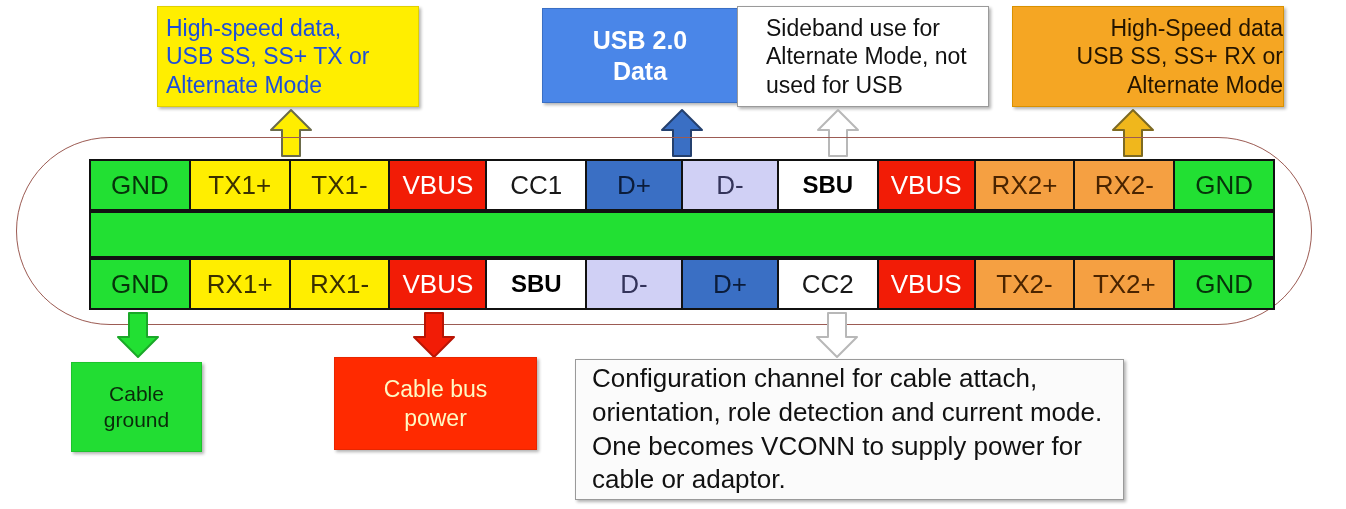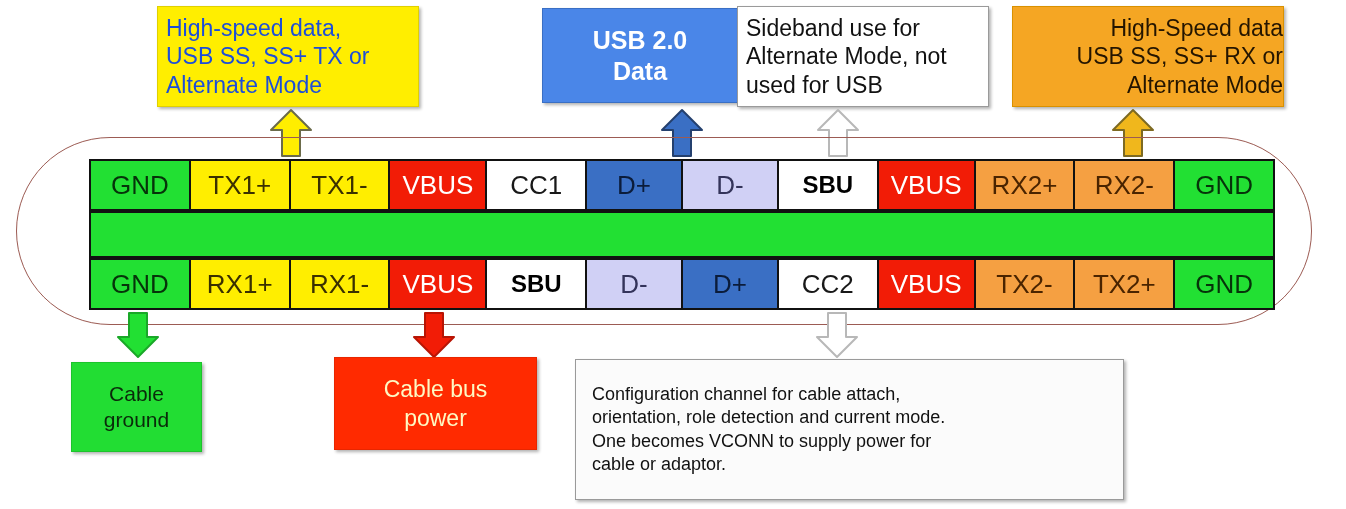--- a/index.html
+++ b/index.html
@@ -58,39 +58,39 @@
     font-size: 25px;
     font-weight: bold;
   }
   .callout.white {
     background: #ffffff;
     color: #111111;
     border: 1px solid #9a9a9a;
     font-size: 23px;
     align-items: flex-start;
     text-align: left;
-    padding-left: 8px;
+    padding-left: 28px;
   }
   .callout.red {
     background: #ff2a00;
     color: #fef9c3;
     border: 1px solid #e82600;
     font-size: 23px;
   }
   .callout.green {
     background: #22dd33;
     color: #0a2a0a;
     border: 1px solid #1cc42c;
     font-size: 21px;
   }
   .callout.bigwhite {
     background: #fbfbfb;
     color: #111111;
     border: 1px solid #9a9a9a;
-    font-size: 18px;
+    font-size: 26px;
     align-items: flex-start;
     text-align: left;
     padding-left: 16px;
     line-height: 1.30;
   }
 
   
   .arrow { position: absolute; }
   .arrow svg { display: block; overflow: visible; }
 

